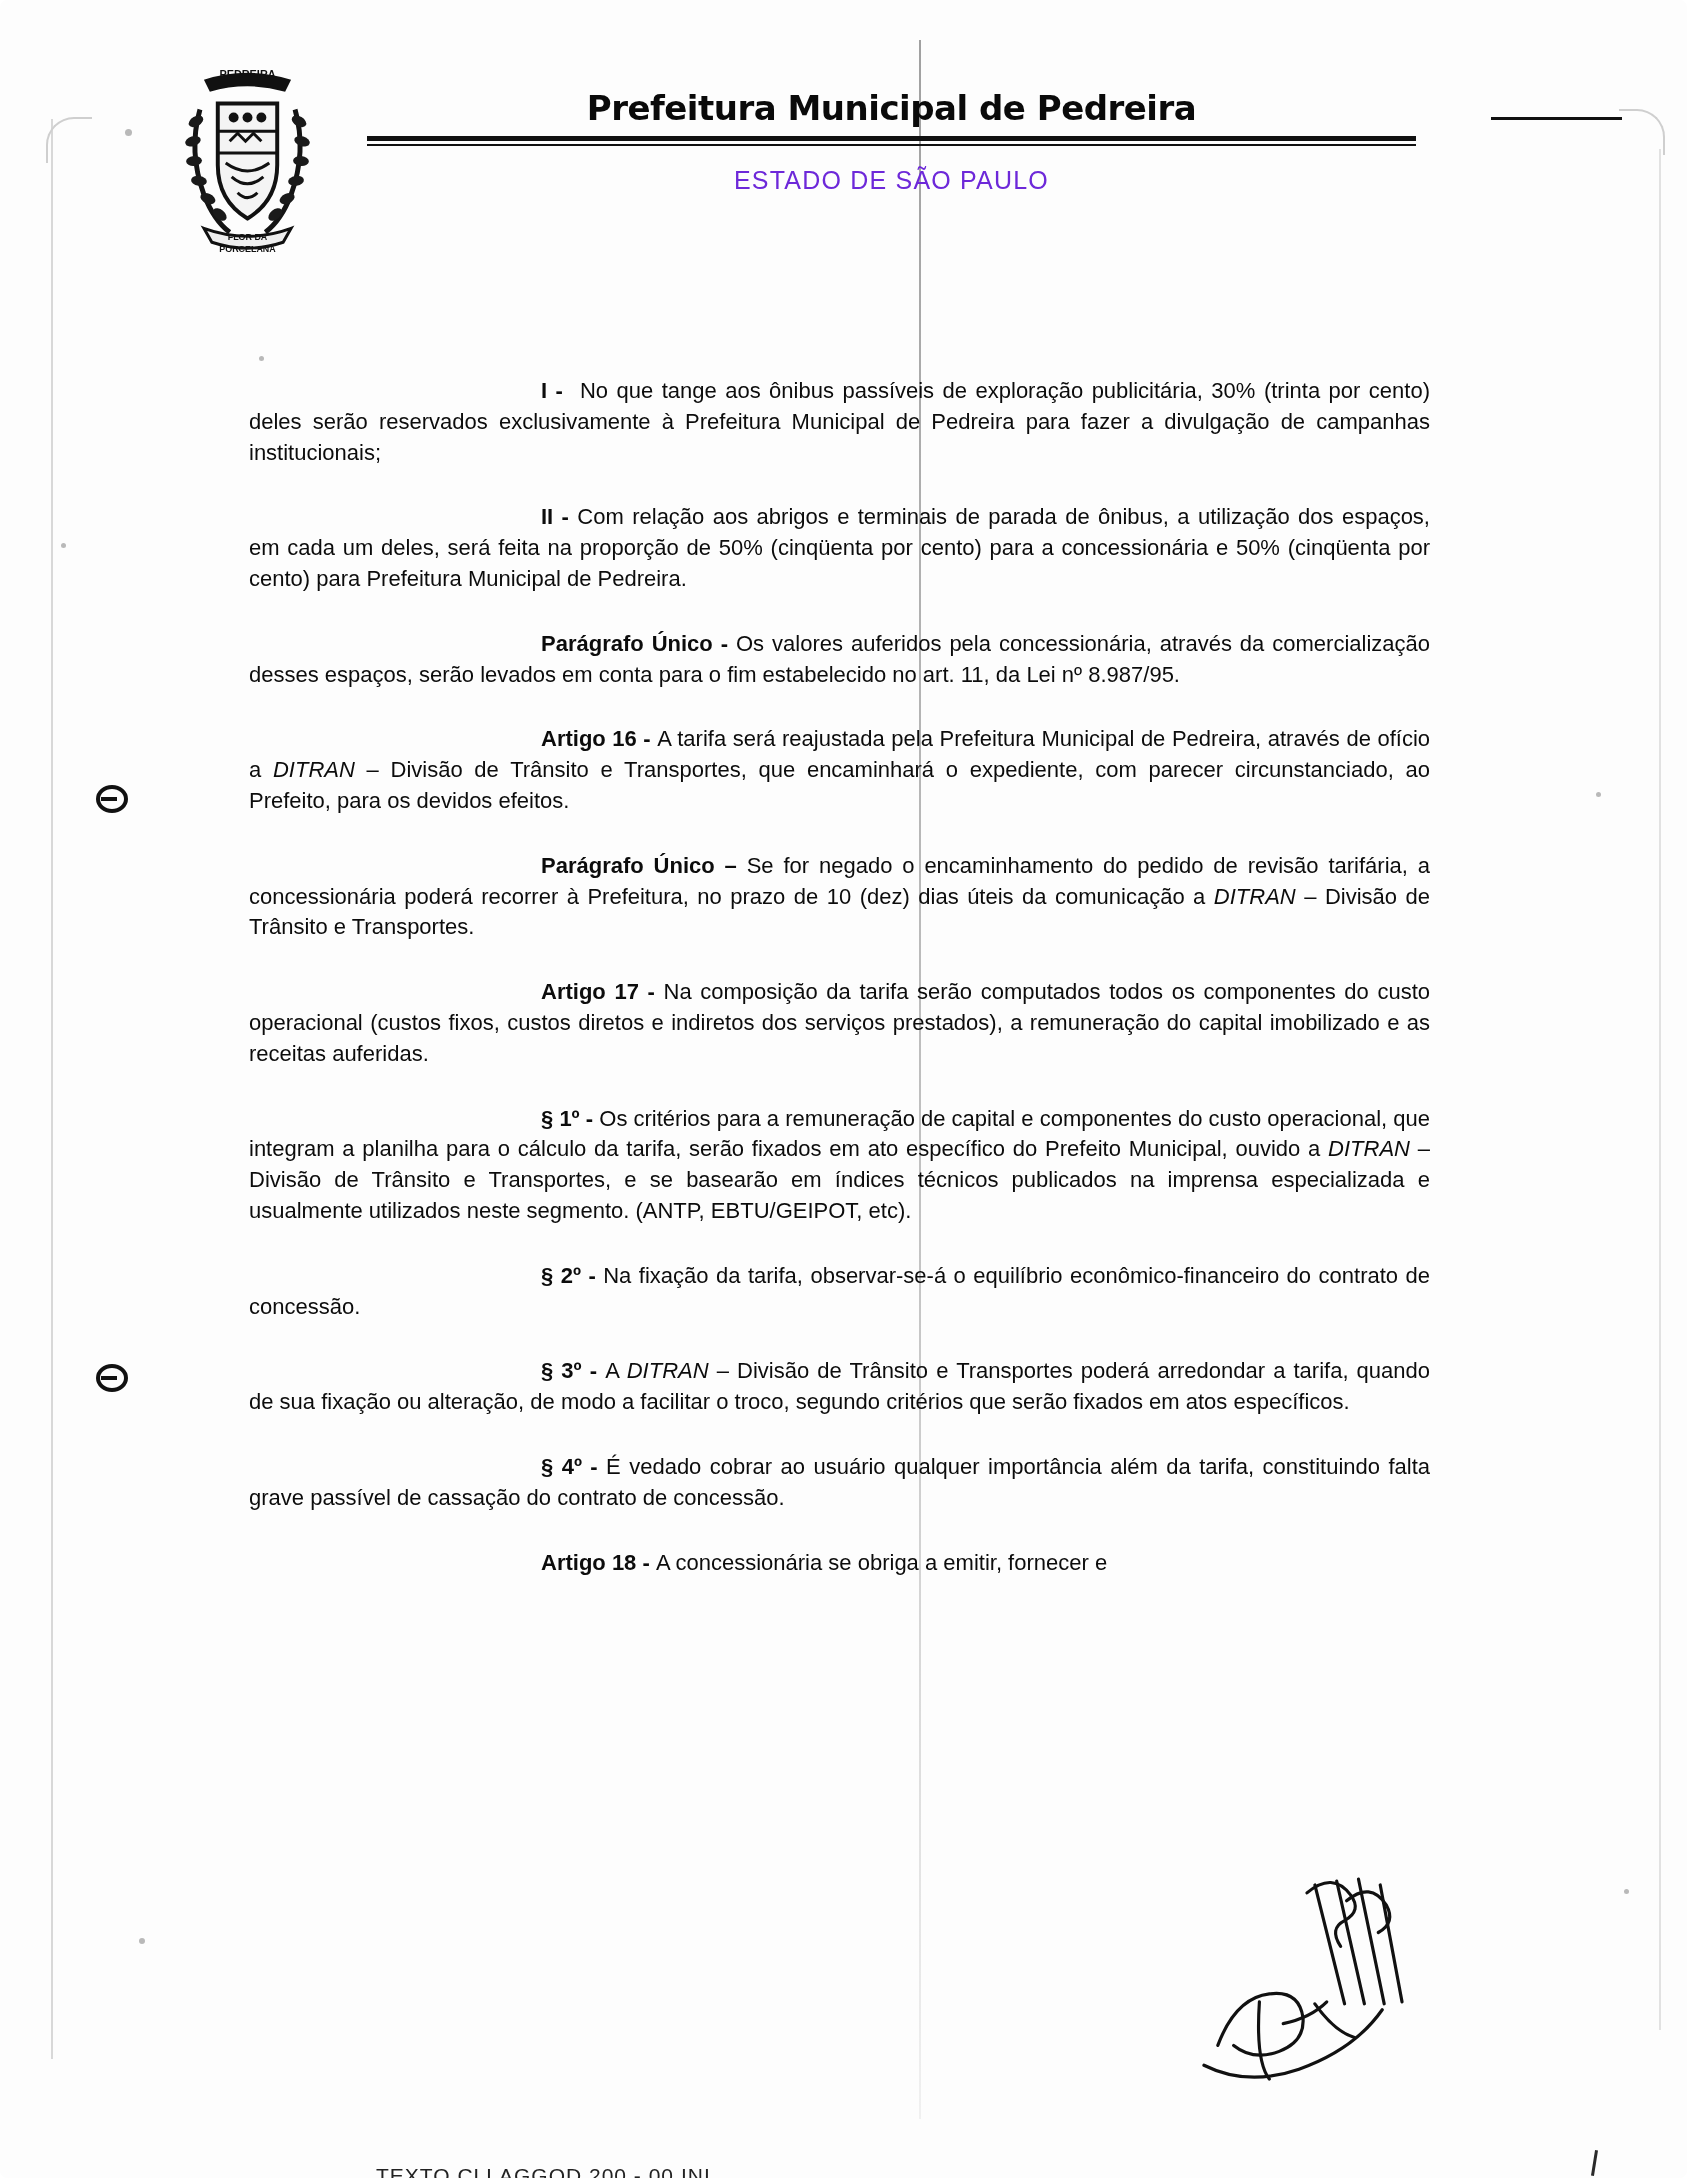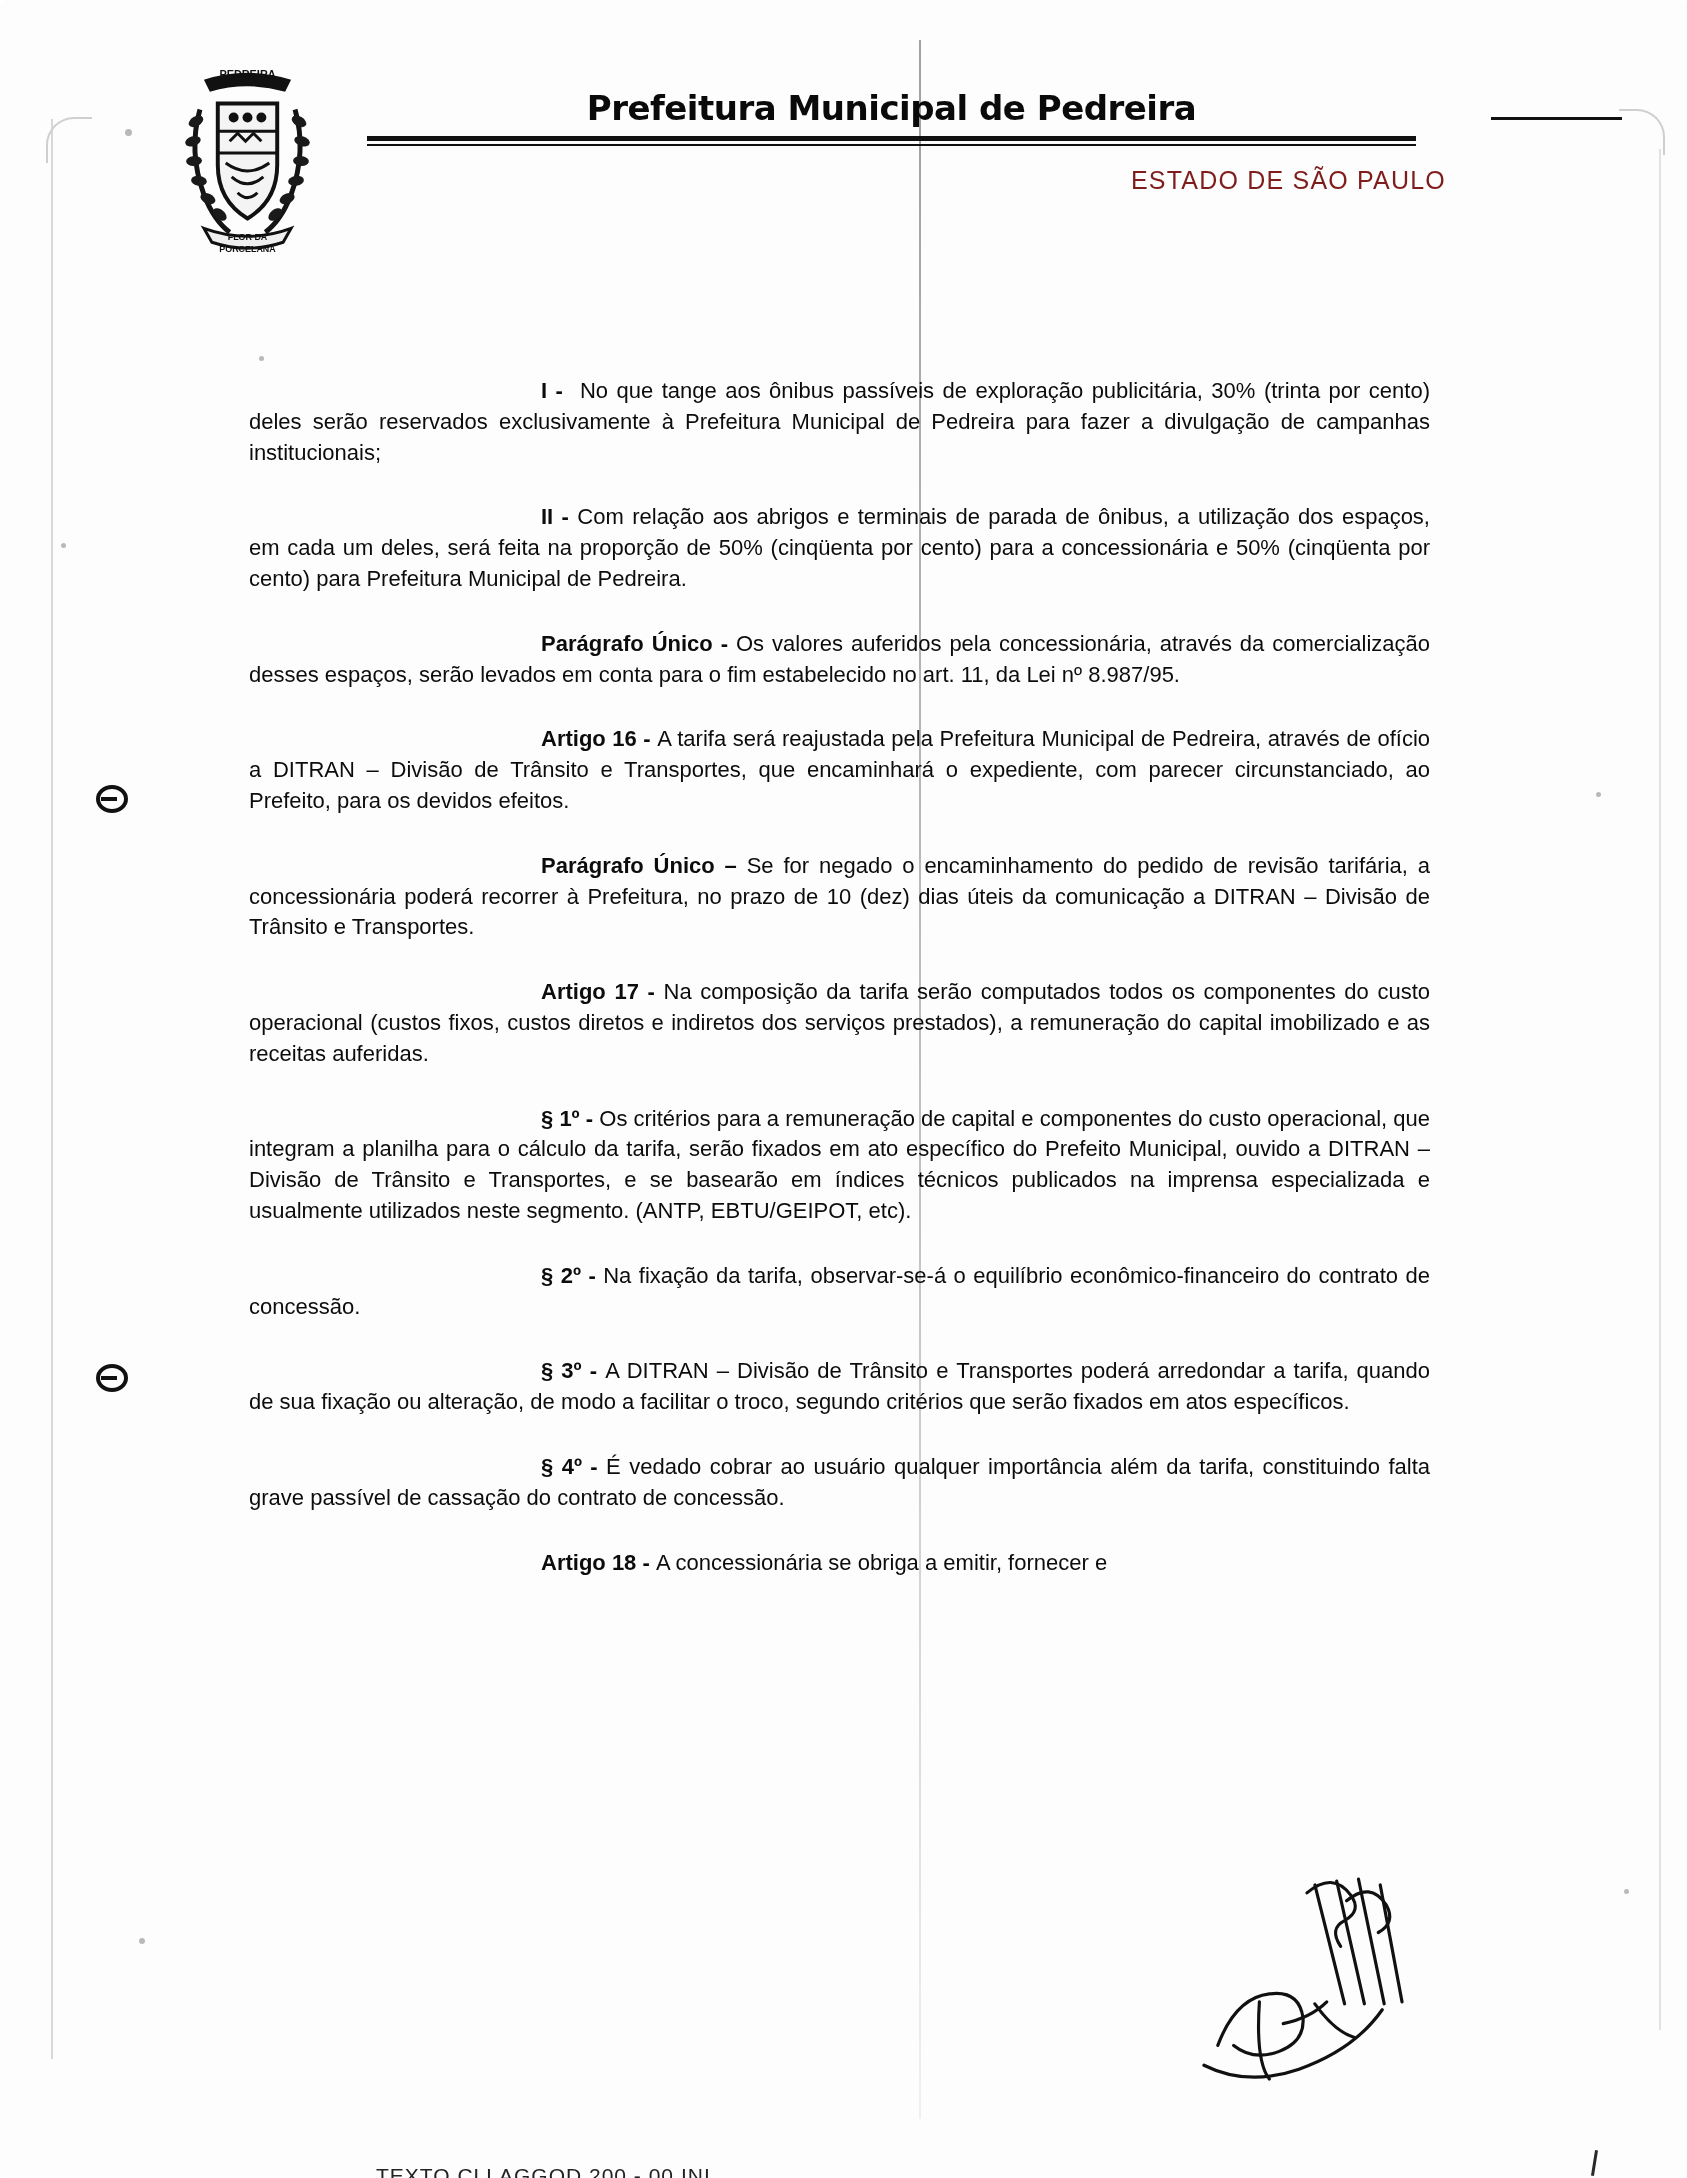--- a/index.html
+++ b/index.html
@@ -91,24 +91,24 @@
     background: #111;
   }
   .title-rule.thin {
     margin-top: 3px;
     height: 2px;
     width: 1049px;
     background: #111;
   }
   .subtitle {
     margin-top: 20px;
-    text-align: right;
+    text-align: center;
     font-size: 25px;
     letter-spacing: 1.2px;
-    color: #7f1d1d;
+    color: #6d28d9;
   }
   .rule-right {
     position: absolute;
     right: 65px; top: 77px;
     width: 131px; height: 3px;
     background: #111;
   }
 
   
   .body-text {
@@ -124,21 +124,21 @@
     text-align: justify;
     text-justify: inter-word;
     color: #0c0c0c;
   }
   p.par:last-child { margin-bottom: 0; }
   .indent {
     display: inline-block;
     width: 292px;
   }
   .b { font-weight: 700; }
-  .i { }
+  .i { font-style: italic; }
 
   
   .hole {
     position: absolute;
     left: 95px;
     width: 34px; height: 34px;
   }
   .hole svg { display: block; }
   .hole-1 { top: 782px; }
   .hole-2 { top: 1361px; }

